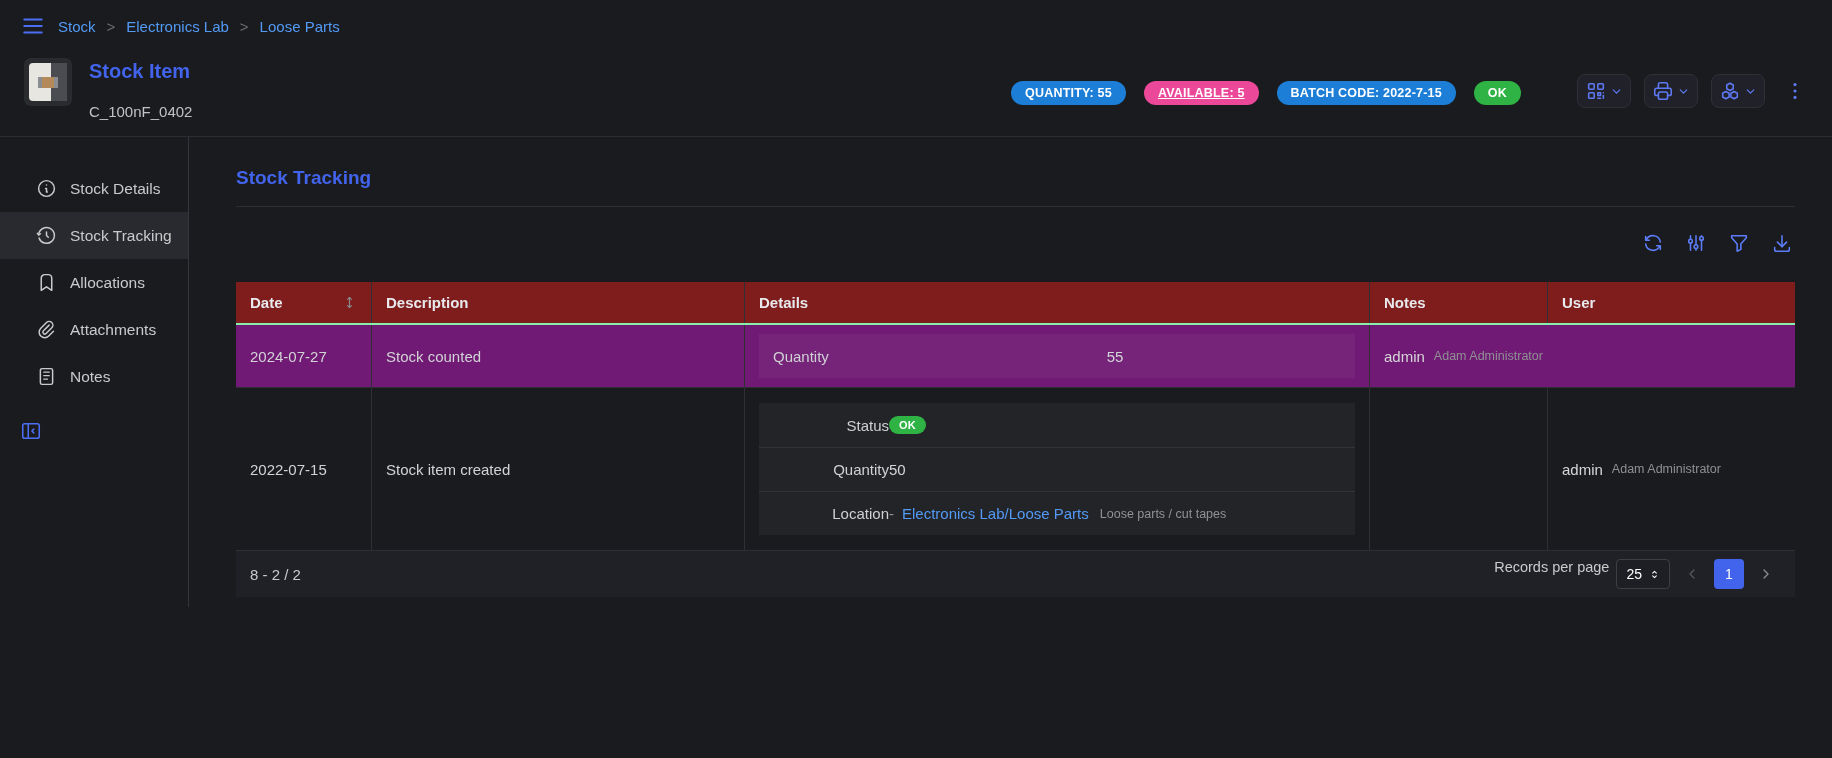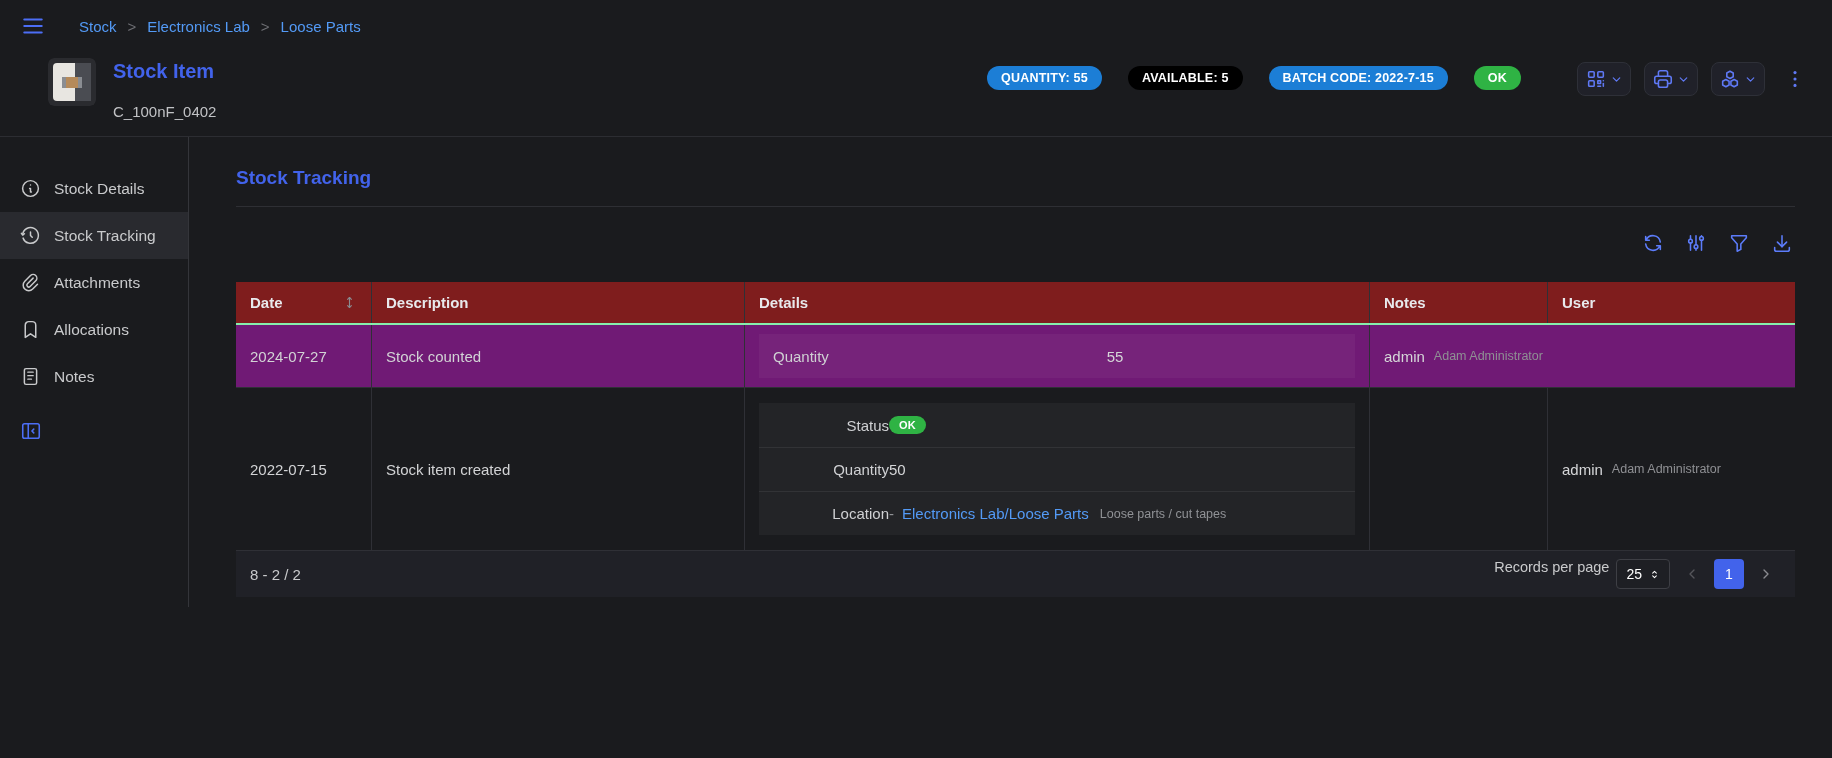--- a/index.html
+++ b/index.html
@@ -6,46 +6,46 @@
   html,body { margin:0; padding:0; }
   body {
     width:1832px; height:758px; overflow:hidden;
     background:#1a1b1e; color:#c1c2c5;
     font-family:"Liberation Sans","DejaVu Sans",sans-serif;
     font-size:15px;
   }
   svg { display:block; }
 
   
-  .topbar { display:flex; align-items:center; gap:33px; padding:13px 24px 11px 20px; }
+  .topbar { display:flex; align-items:center; gap:12px; padding:13px 24px 11px 20px; }
   .hamburger { color:#4c6ef5; background:none; border:none; padding:0; cursor:pointer; }
   .breadcrumb { display:flex; align-items:center; gap:11px; font-size:15px; }
   .crumb { color:#539af6; text-decoration:none; cursor:pointer; }
   .crumb-sep { color:#6e6f74; }
 
   
-  .page-header { display:flex; align-items:flex-start; padding:8px 24px 16px 24px;margin-left:24px; }
+  .page-header { display:flex; align-items:center; padding:8px 24px 16px 24px; }
   .header-left { display:flex; gap:17px; align-items:flex-start; }
   .thumb { width:48px; height:48px; border-radius:6px; overflow:hidden; flex-shrink:0; cursor:pointer; }
   .page-title { color:#4263eb; font-size:20px; font-weight:700; padding-top:2px; }
   .page-subtitle { color:#c1c2c5; font-size:15px; margin-top:20px; }
-  .badges { display:flex; gap:26px; align-items:center; margin-left:auto; padding-top:8px; }
+  .badges { display:flex; gap:18px; align-items:center; margin-left:auto; padding-top:8px; }
   .pill { padding:5px 14px; border-radius:14px; font-size:12.5px; font-weight:700;
           color:#fff; letter-spacing:.2px; white-space:nowrap; }
-  .pill-blue { background:#1c7ed6; } .pill-orange { background:#000000; } .pill-green { background:#2fb344; }
+  .pill-blue { background:#1c7ed6; } .pill-orange { background:#ec4899;text-decoration:underline; } .pill-green { background:#2fb344; }
   .header-actions { display:flex; gap:13px; align-items:center; margin-left:56px; padding-top:4px; }
   .icon-btn { display:flex; align-items:center; gap:3px; background:#202129; border:1px solid #2e3038;
               border-radius:8px; padding:5px 7px; color:#5f79f5; cursor:pointer; }
   .dots-btn { background:none; border:none; color:#5f79f5; padding:2px; margin-left:4px; cursor:pointer; }
   .header-divider { border-top:1px solid #2c2d32; }
 
   
   .body-wrap { display:flex; }
   .sidebar { width:189px; flex-shrink:0; border-right:1px solid #34353a; padding-top:28px; height:470px; }
-  .side-item { display:flex; align-items:center; gap:13px; height:47px; padding-left:20px;
+  .side-item { display:flex; align-items:center; gap:13px; height:47px; padding-left:36px;
                font-size:15.5px; color:#c9cacc; cursor:pointer; }
   .side-item.active { background:#292a2f; }
   .side-icon { color:#c9cacc; }
   .collapse-btn { margin:20px 0 0 20px; color:#4c6ef5; background:none; border:none; padding:0; cursor:pointer; }
 
   .content { flex:1; padding:30px 37px 0 47px; }
   .section-title { color:#4263eb; font-size:19px; font-weight:700; margin:0; }
   .section-divider { border-top:1px solid #2e2f34; margin-top:17px; }
 
   
@@ -227,32 +227,32 @@
           <path d="M12 8v4l2 2"></path>
             <path d="M3.05 11a9 9 0 1 1 .5 4"></path>
             <path d="M1.6 9.5l1.45 2 2-1.5"></path>
         </svg>
       </span>
       <span>Stock Tracking</span>
     </div>
     <div class="side-item">
       <span class="side-icon">
         <svg width="21" height="21" viewBox="0 0 24 24" fill="none" stroke="currentColor" stroke-width="1.7" stroke-linecap="round" stroke-linejoin="round">
+          <path d="M18 7v14l-6-4-6 4V7a4 4 0 0 1 4-4h4a4 4 0 0 1 4 4z"></path>
+        </svg>
+      </span>
+      <span>Allocations</span>
+    </div>
+    <div class="side-item">
+      <span class="side-icon">
+        <svg width="21" height="21" viewBox="0 0 24 24" fill="none" stroke="currentColor" stroke-width="1.7" stroke-linecap="round" stroke-linejoin="round">
           <path d="M15 7l-6.5 6.5a1.5 1.5 0 0 0 3 3L18 10a3 3 0 0 0-6-6l-6.5 6.5a4.5 4.5 0 0 0 9 9L20 14"></path>
         </svg>
       </span>
       <span>Attachments</span>
-    </div>
-    <div class="side-item">
-      <span class="side-icon">
-        <svg width="21" height="21" viewBox="0 0 24 24" fill="none" stroke="currentColor" stroke-width="1.7" stroke-linecap="round" stroke-linejoin="round">
-          <path d="M18 7v14l-6-4-6 4V7a4 4 0 0 1 4-4h4a4 4 0 0 1 4 4z"></path>
-        </svg>
-      </span>
-      <span>Allocations</span>
     </div>
     <div class="side-item">
       <span class="side-icon">
         <svg width="21" height="21" viewBox="0 0 24 24" fill="none" stroke="currentColor" stroke-width="1.7" stroke-linecap="round" stroke-linejoin="round">
           <rect x="5" y="3" width="14" height="18" rx="2"></rect>
             <path d="M9 7h6"></path>
             <path d="M9 11h6"></path>
             <path d="M9 15h4"></path>
         </svg>
       </span>

